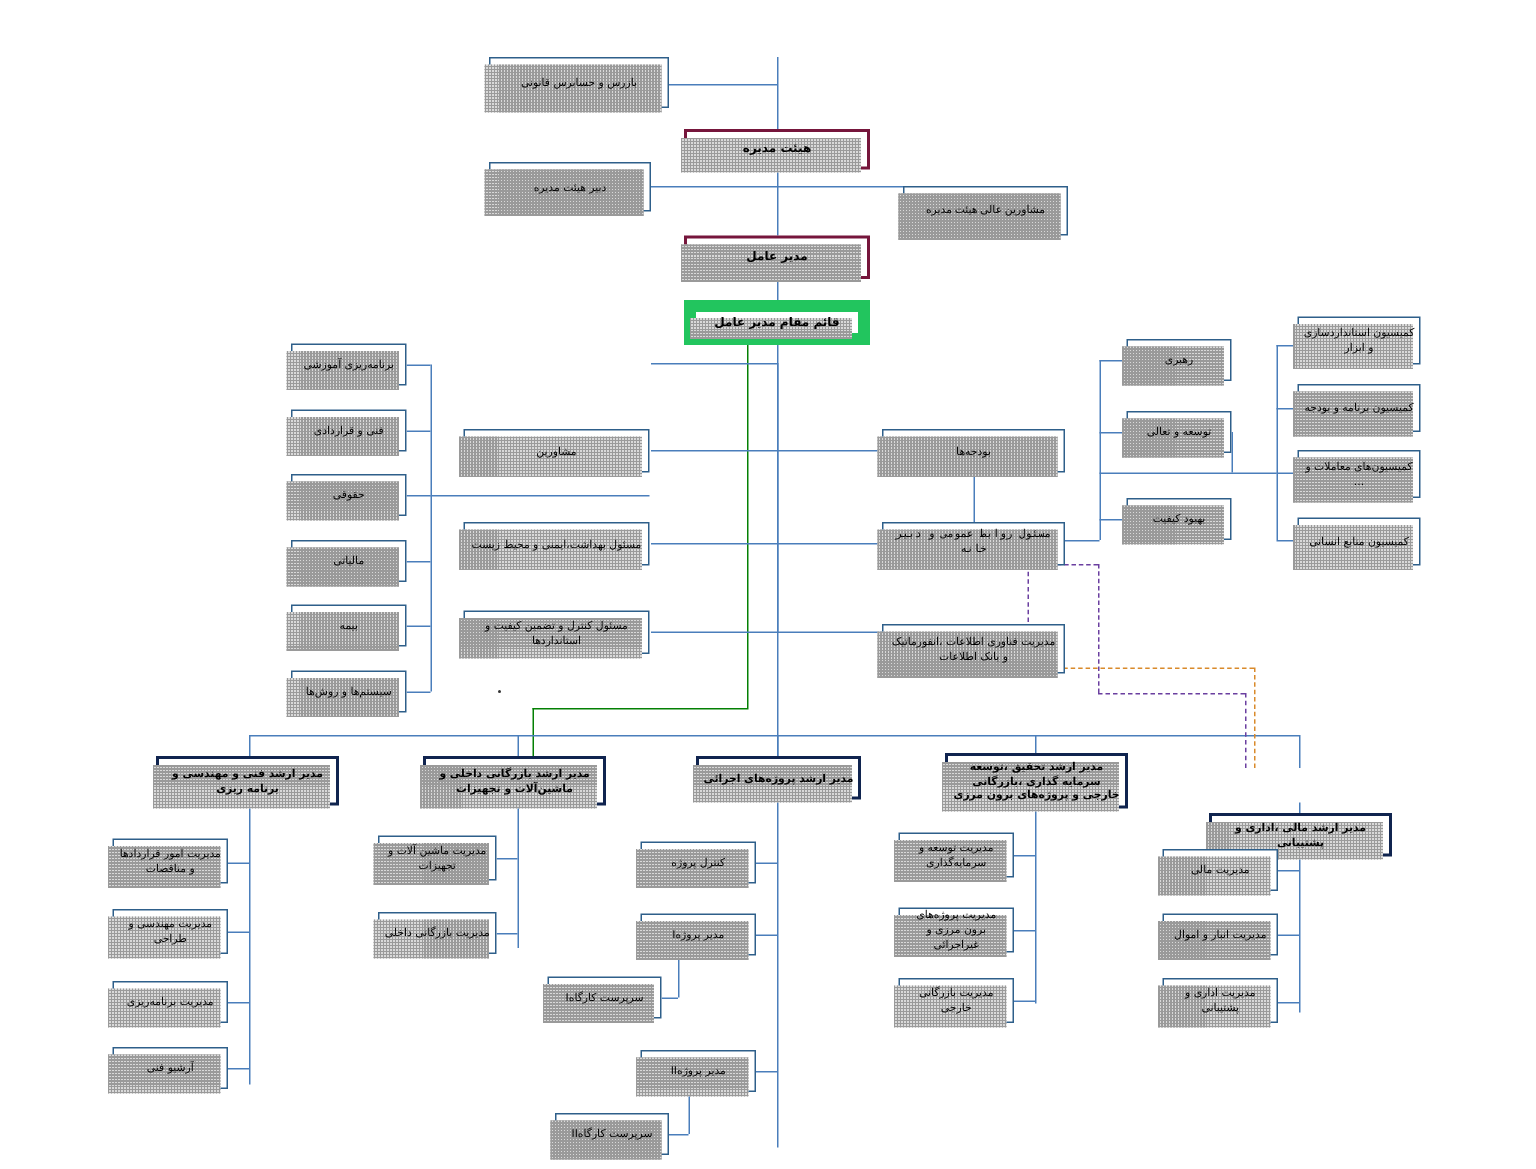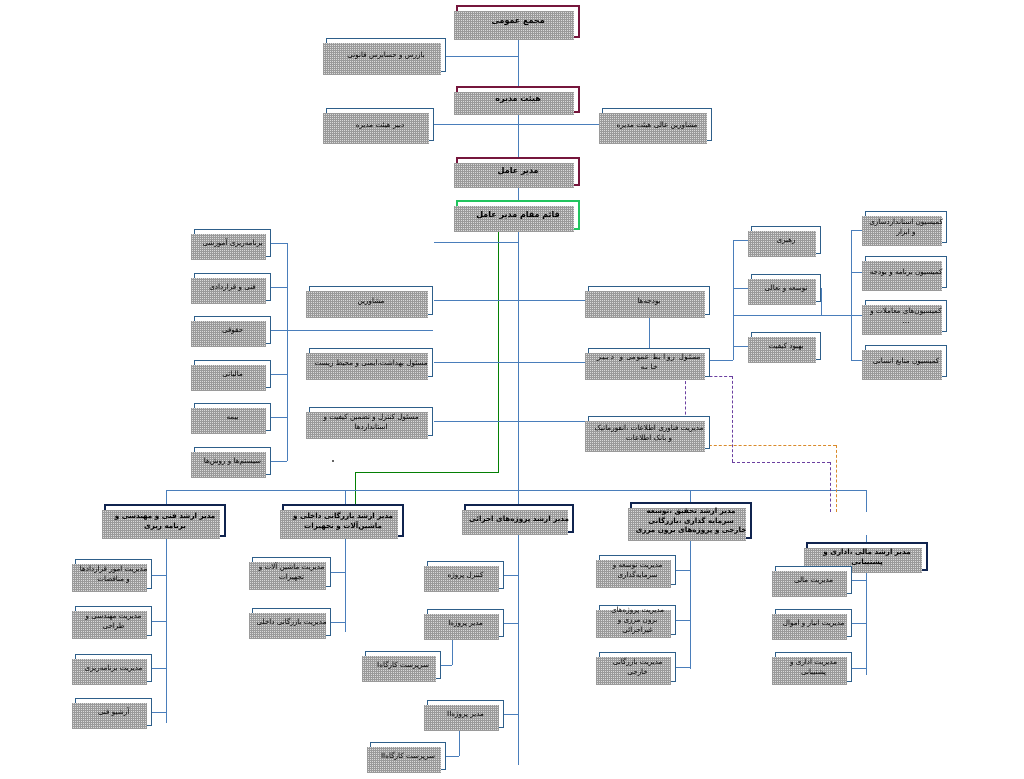--- a/index.html
+++ b/index.html
@@ -30,21 +30,21 @@
     top:4px;
     width:100%;
     height:100%;
     background-image:
        repeating-linear-gradient(0deg,#9a9a9a 0 1px,transparent 1px 2px),
        repeating-linear-gradient(90deg,#9a9a9a 0 1px,transparent 1px 2px);
     background-color:#d9d9d9;
     z-index:-1;
   }
   .node.maroon{border:2px solid #76163C;font-weight:bold;font-size:8px;}
-  .node.green{border:2px solid #22c55e;font-weight:bold;font-size:8px;}
+  .node.green{border:8px solid #22c55e;font-weight:bold;font-size:8px;}
   .node.navy{border:2px solid #10244F;font-weight:bold;font-size:7.2px;}
   .node.blue2{border:1.5px solid #2E5F8A;}
 
   
   .ln{position:absolute;background:#4A7EBB;z-index:1;}
   .ln.v{width:1px;}
   .ln.h{height:1px;}
   .ln.green{background:#048004;}
   .dash{position:absolute;z-index:2;}
   .dash.h{height:0;border-top:1.5px dashed #6B3FA0;}
@@ -115,29 +115,28 @@
   <div class="dash orange h" style="left:684px;top:445px;width:152px;"></div>
   <div class="dash orange v" style="left:836px;top:445px;height:67px;"></div>
 
   <div class="ln h" style="left:166px;top:490px;width:700px;"></div>
   <div class="ln v" style="left:166px;top:490px;height:22px;"></div>
   <div class="ln v" style="left:345px;top:490px;height:22px;"></div>
   <div class="ln v" style="left:518px;top:490px;height:22px;"></div>
   <div class="ln v" style="left:690px;top:490px;height:22px;"></div>
   <div class="ln v" style="left:866px;top:490px;height:22px;"></div>
 
-  <div class="node maroon" style="left:456px;top:5px;width:124px;height:33px;">مجمع عمومی</div>
 
   <div class="node" style="left:326px;top:38px;width:120px;height:34px;">بازرس و حسابرس قانونی</div>
 
   <div class="node maroon" style="left:456px;top:86px;width:124px;height:27px;">هیئت مدیره</div>
 
   <div class="node" style="left:326px;top:108px;width:108px;height:33px;">دبیر هیئت مدیره</div>
 
-  <div class="node" style="left:602px;top:108px;width:110px;height:33px;">مشاورین عالی هیئت مدیره</div>
+  <div class="node" style="left:602px;top:124px;width:110px;height:33px;font-family:Liberation Serif, serif;">مشاورین عالی هیئت مدیره</div>
 
   <div class="node maroon" style="left:456px;top:157px;width:124px;height:29px;">مدیر عامل</div>
 
   <div class="node green" style="left:456px;top:200px;width:124px;height:30px;">قائم مقام مدیر عامل</div>
 
   <div class="node blue2" style="left:194px;top:229px;width:77px;height:28px;">برنامه‌ریزی آموزشی</div>
   <div class="node blue2" style="left:194px;top:273px;width:77px;height:28px;">فنی و قراردادی</div>
   <div class="node blue2" style="left:194px;top:316px;width:77px;height:28px;">حقوقی</div>
   <div class="node blue2" style="left:194px;top:360px;width:77px;height:28px;">مالیاتی</div>
   <div class="node blue2" style="left:194px;top:403px;width:77px;height:28px;">بیمه</div>

